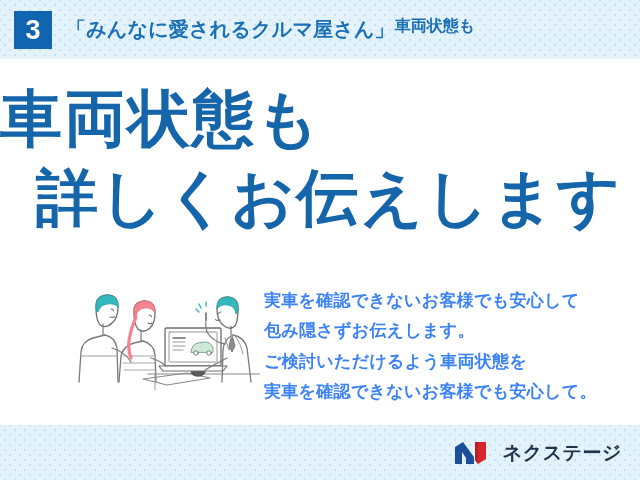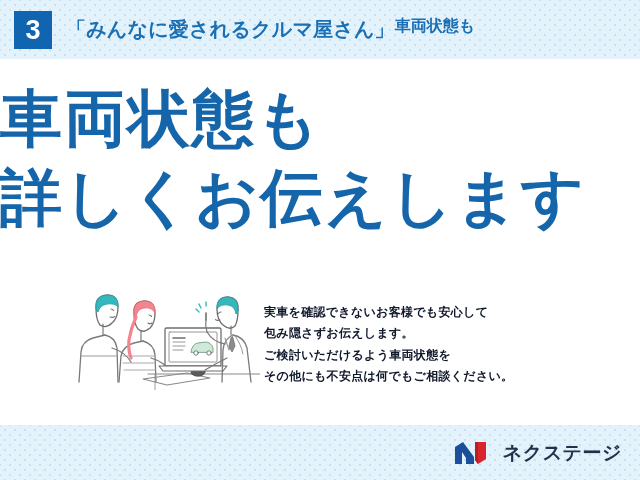--- a/index.html
+++ b/index.html
@@ -82,44 +82,45 @@
     line-height: 1.08;
   }
   .headline .line1 {
     font-size: 62px;
     display: block;
   }
   .headline .line2 {
     font-size: 62px;
     display: block;
     margin-top: 12px;
+    padding-left: 36px;
   }
 
   
   .illustration {
     position: absolute;
     left: 55px;
     top: 278px;
     width: 205px;
     height: 112px;
   }
   .illustration svg {
     display: block;
     width: 205px;
     height: 112px;
   }
 
   
   .body-copy {
     position: absolute;
     left: 264px;
-    top: 302px;
+    top: 286px;
     width: 360px;
-    color: #0f172a;
-    font-size: 12px;
+    color: #3b82f6;
+    font-size: 17px;
     font-weight: bold;
     line-height: 1.78;
     letter-spacing: 0.3px;
   }
   .body-copy .copy-line {
     display: block;
     white-space: nowrap;
   }
 
   
@@ -254,21 +255,21 @@
         <path d="M146 30 L144 26" stroke="#33b8bd" stroke-width="1.4"></path>
         <path d="M151 28 L151 24" stroke="#33b8bd" stroke-width="1.4"></path>
       </g>
     </svg>
   </div>
 
   <div class="body-copy">
     <span class="copy-line">実車を確認できないお客様でも安心して</span>
     <span class="copy-line">包み隠さずお伝えします。</span>
     <span class="copy-line">ご検討いただけるよう車両状態を</span>
-    <span class="copy-line">その他にも不安点は何でもご相談ください。</span>
+    <span class="copy-line">実車を確認できないお客様でも安心して。</span>
   </div>
 
   <div class="footer dotted">
     <div class="footer-logo">
       <span class="logo-mark">
         <svg viewBox="0 0 34 24" xmlns="http://www.w3.org/2000/svg">
           <path d="M1 23 L1 6 L9 1 L20 16 L20 23 L12 23 L12 17 L8 11 L8 23 Z" fill="#1b4f9c"></path>
           <path d="M21 1 L32 1 L32 18 L24 23 L21 19 Z" fill="#d8252b"></path>
           <path d="M21 1 L21 19 L24 23 L24 1 Z" fill="#b81f25"></path>
         </svg>

